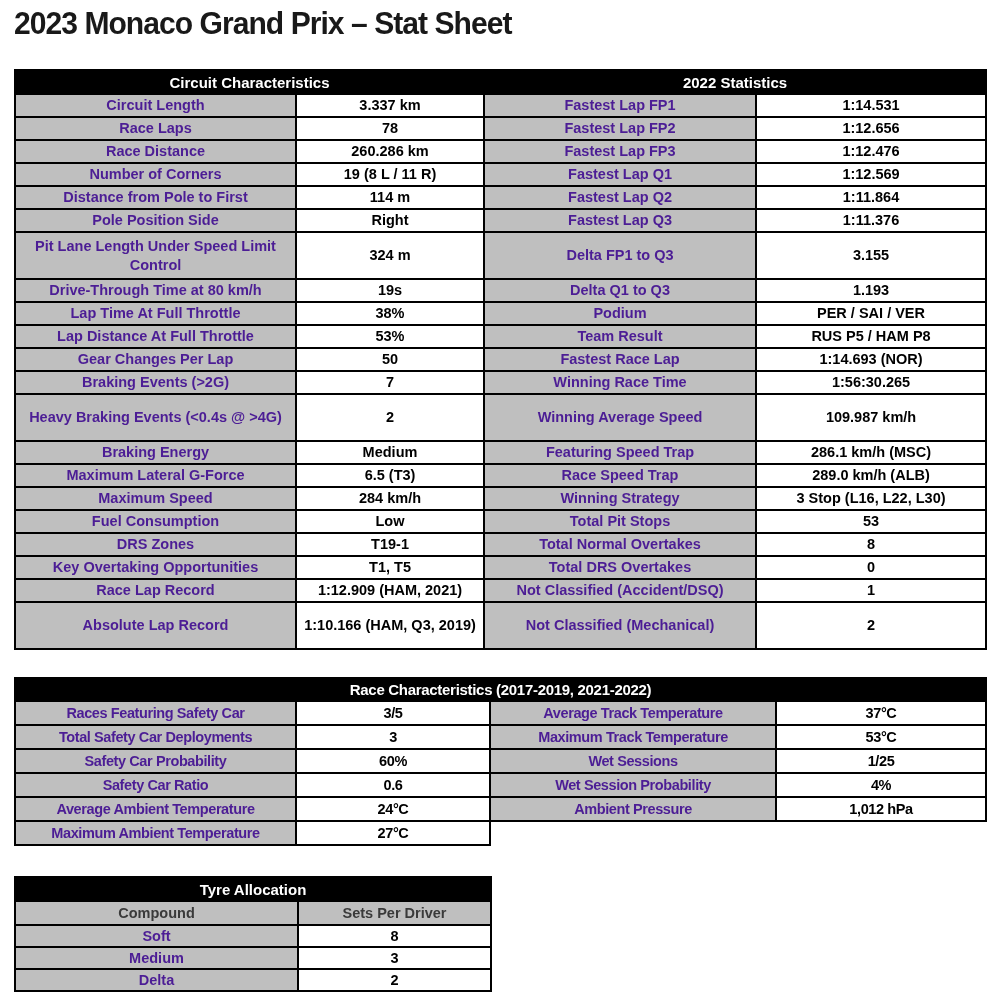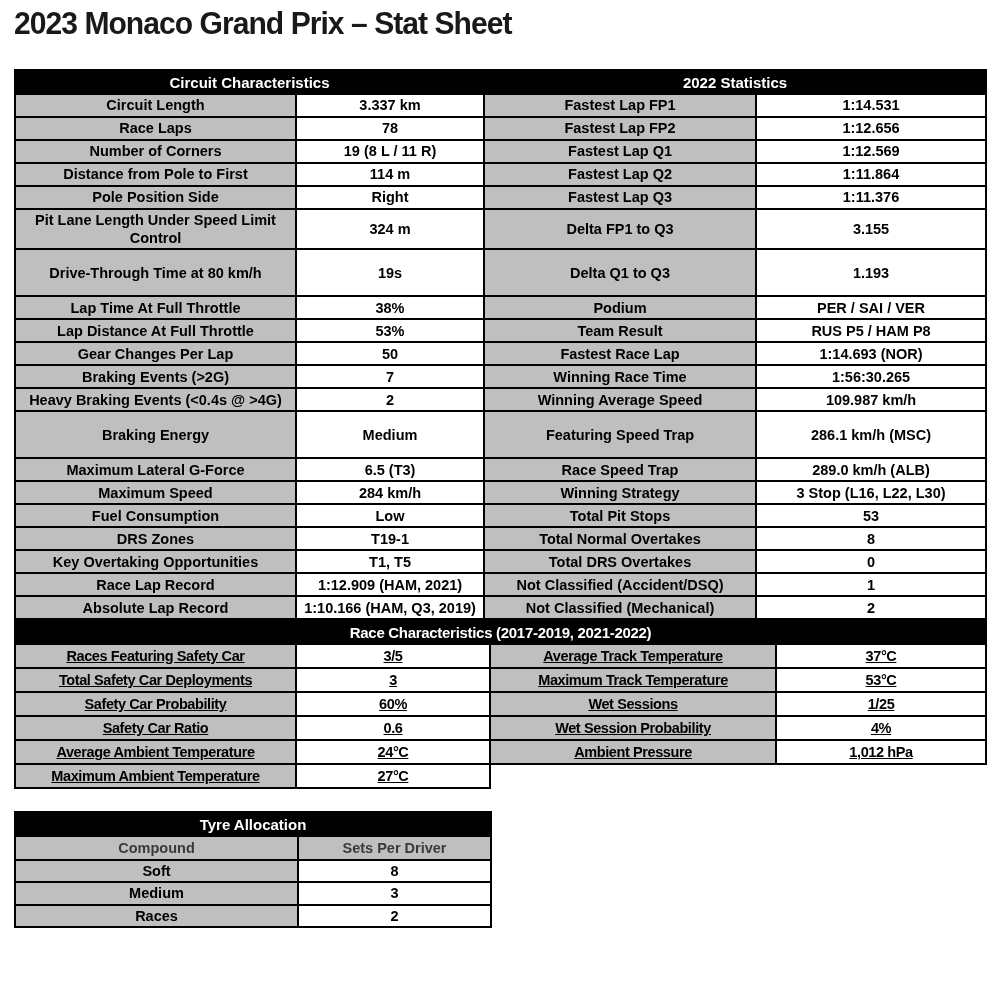--- a/index.html
+++ b/index.html
@@ -29,41 +29,41 @@
   th.black-header {
     background: #000;
     color: #fff;
     font-size: 15px;
     font-weight: bold;
     height: 24px;
     padding: 2px;
   }
   td.label {
     background: #bfbfbf;
-    color: #000000;
+    color: #4c1d95;
     font-weight: bold;
     font-size: 14.5px;
     line-height: 1.25;
   }
   td.value {
     background: #ffffff;
     color: #000000;
     font-weight: bold;
     font-size: 14.5px;
     line-height: 1.25;
   }
   td.blank { border: none; background: transparent; }
 
-  .main-table { width: 971px; }
+  .main-table { width: 971px; margin-bottom: 27px; }
   .main-table td { height: 23px; }
   #main-tbody tr:nth-child(7) td,
   #main-tbody tr:nth-child(13) td,
   #main-tbody tr:nth-child(21) td { height: 47px; }
 
-  .race-table { width: 971px; margin-bottom: 22px; text-decoration: underline; }
+  .race-table { width: 971px; margin-bottom: 30px; }
   .race-table td { height: 24px; letter-spacing: -0.4px; }
   .race-table th.black-header { height: 23px; letter-spacing: -0.3px; }
 
   .tyre-table { width: 476px; }
   .tyre-table td { height: 16px; }
   th.sub-header {
     background: #bfbfbf;
     color: #3a3a3a;
     font-weight: bold;
     font-size: 14.5px;
@@ -95,20 +95,26 @@
           <td class="label">Circuit Length</td>
           <td class="value">3.337 km</td>
           <td class="label">Fastest Lap FP1</td>
           <td class="value">1:14.531</td>
         </tr>
         <tr>
           <td class="label">Race Laps</td>
           <td class="value">78</td>
           <td class="label">Fastest Lap FP2</td>
           <td class="value">1:12.656</td>
+        </tr>
+        <tr>
+          <td class="label">Race Distance</td>
+          <td class="value">260.286 km</td>
+          <td class="label">Fastest Lap FP3</td>
+          <td class="value">1:12.476</td>
         </tr>
         <tr>
           <td class="label">Number of Corners</td>
           <td class="value">19 (8 L / 11 R)</td>
           <td class="label">Fastest Lap Q1</td>
           <td class="value">1:12.569</td>
         </tr>
         <tr>
           <td class="label">Distance from Pole to First</td>
           <td class="value">114 m</td>
@@ -283,19 +289,19 @@
     <tbody id="tyre-tbody">
         <tr>
           <td class="label">Soft</td>
           <td class="value">8</td>
         </tr>
         <tr>
           <td class="label">Medium</td>
           <td class="value">3</td>
         </tr>
         <tr>
-          <td class="label">Races</td>
+          <td class="label">Delta</td>
           <td class="value">2</td>
         </tr>
       </tbody>
   </table>
 
 </div>
 
 </body></html>

